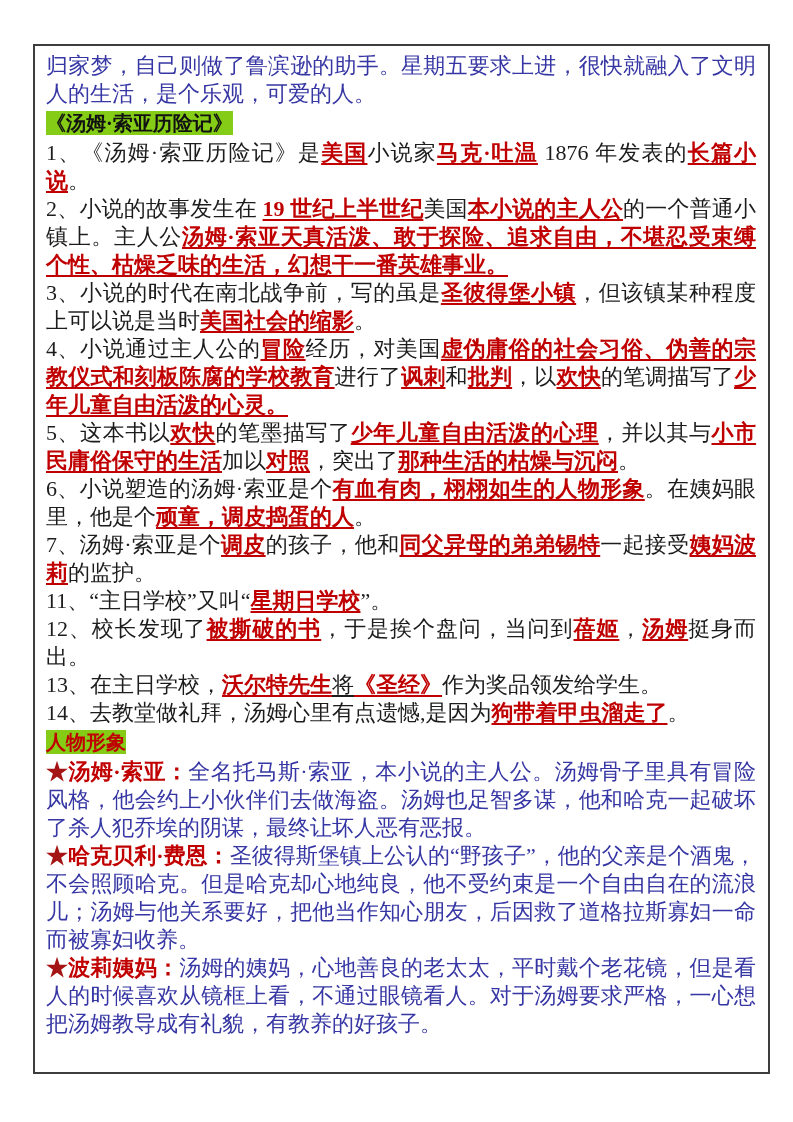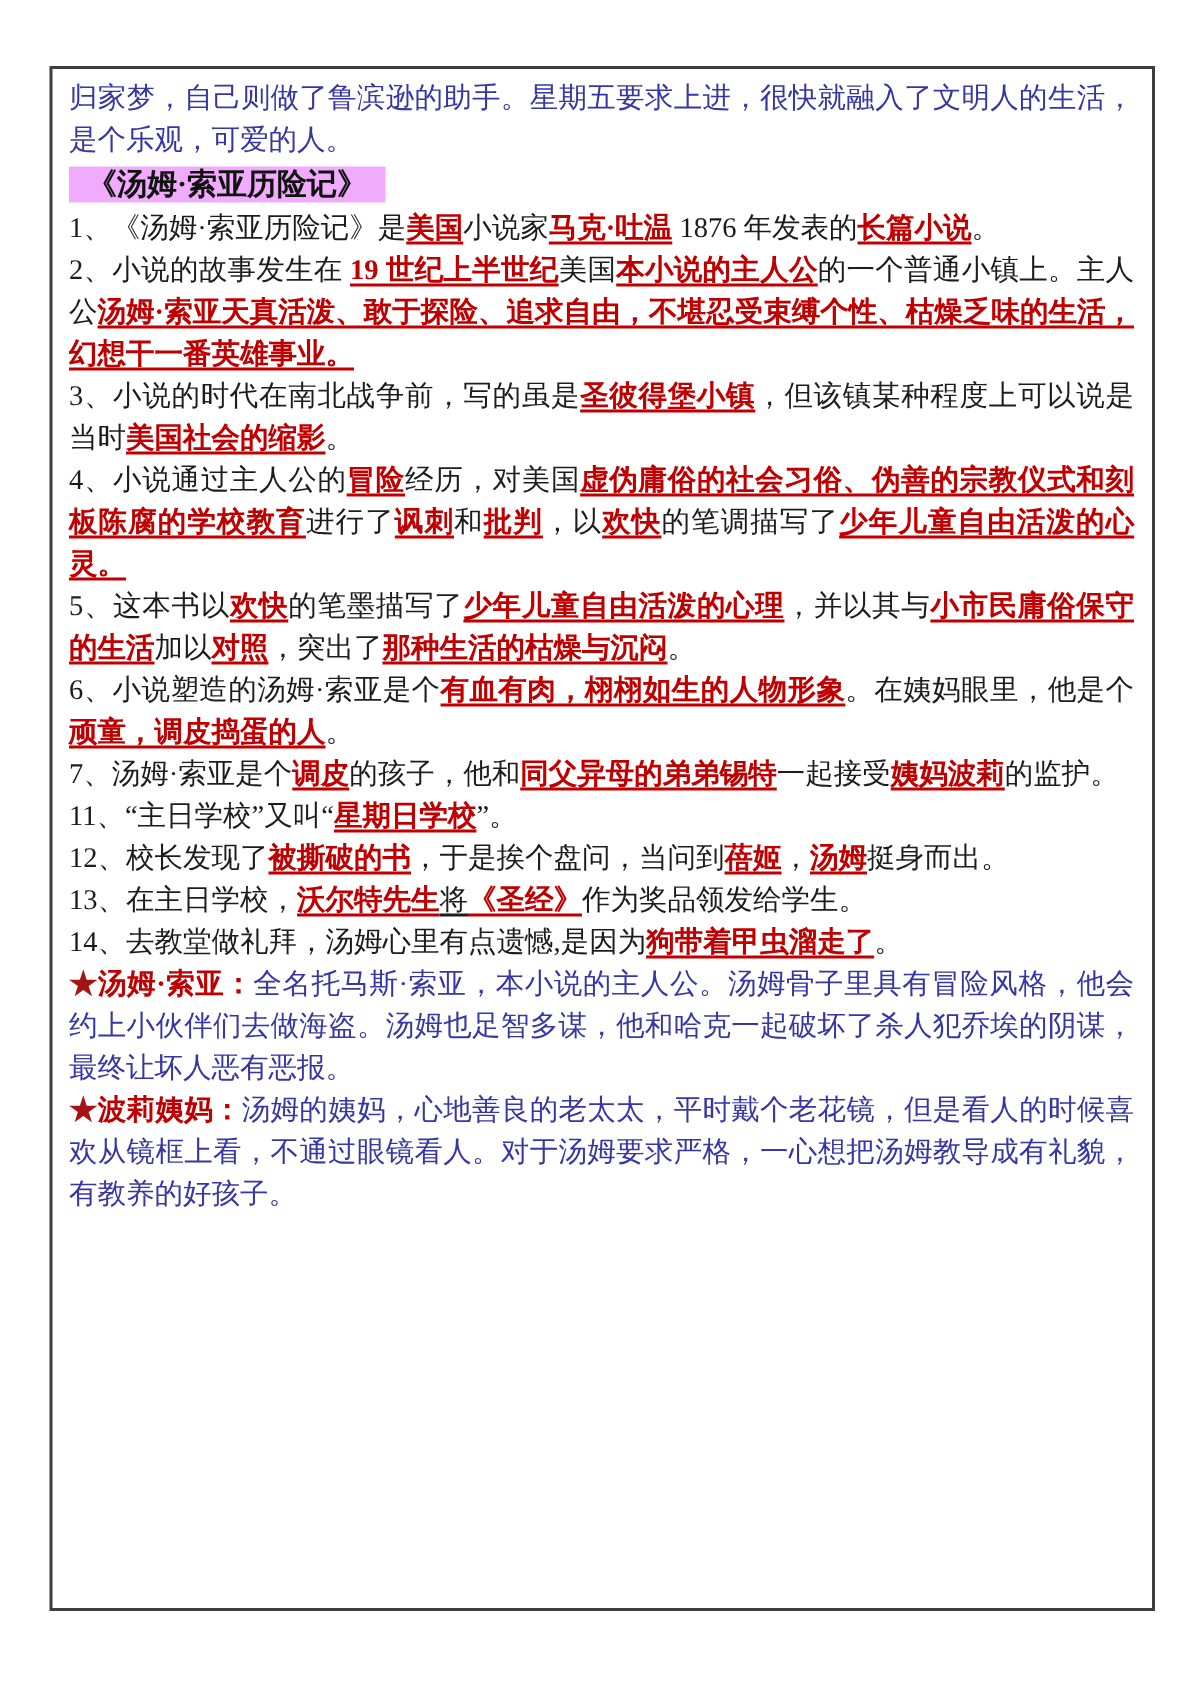--- a/index.html
+++ b/index.html
@@ -14,35 +14,35 @@
     left: 33px; top: 44px;
     width: 737px; height: 1030px;
     border: 2px solid #3d3d3d;
     box-sizing: border-box;
     padding: 6px 12px 0 11px;
     overflow: hidden;
     background: #ffffff;
   }
   .para {
     margin: 0;
-    font-size: 19px;
+    font-size: 22px;
     line-height: 28px;
     text-align: justify;
     color: #1c1c1c;
   }
   .heading {
     margin: 0;
     font-size: 20px;
     line-height: 31px;
     font-weight: bold;
     text-align: left;
   }
   .h-black { color: #111111; }
   .h-red { color: #c00000; }
-  .hl { background: #f0abfc; padding: 1px 12px; }
+  .hl { background: #84cc16; padding: 1px 0; }
   .seg-p  { color: #1c1c1c; }
   .seg-r  {
     color: #c00000; font-weight: bold;
     text-decoration: underline;
     text-decoration-thickness: 1.5px;
     text-underline-offset: 3px;
   }
   .seg-pu {
     color: #1c1c1c;
     text-decoration: underline;
@@ -68,18 +68,20 @@
       <p class="para"><span class="seg-p">4、小说通过主人公的</span><span class="seg-r">冒险</span><span class="seg-p">经历，对美国</span><span class="seg-r">虚伪庸俗的社会习俗、伪善的宗教仪式和刻板陈腐的学校教育</span><span class="seg-p">进行了</span><span class="seg-r">讽刺</span><span class="seg-p">和</span><span class="seg-r">批判</span><span class="seg-p">，以</span><span class="seg-r">欢快</span><span class="seg-p">的笔调描写了</span><span class="seg-r">少年儿童自由活泼的心灵。</span></p>
       <p class="para"><span class="seg-p">5、这本书以</span><span class="seg-r">欢快</span><span class="seg-p">的笔墨描写了</span><span class="seg-r">少年儿童自由活泼的心理</span><span class="seg-p">，并以其与</span><span class="seg-r">小市民庸俗保守的生活</span><span class="seg-p">加以</span><span class="seg-r">对照</span><span class="seg-p">，突出了</span><span class="seg-r">那种生活的枯燥与沉闷</span><span class="seg-p">。</span></p>
       <p class="para"><span class="seg-p">6、小说塑造的汤姆·索亚是个</span><span class="seg-r">有血有肉，栩栩如生的人物形象</span><span class="seg-p">。在姨妈眼里，他是个</span><span class="seg-r">顽童，调皮捣蛋的人</span><span class="seg-p">。</span></p>
       <p class="para"><span class="seg-p">7、汤姆·索亚是个</span><span class="seg-r">调皮</span><span class="seg-p">的孩子，他和</span><span class="seg-r">同父异母的弟弟锡特</span><span class="seg-p">一起接受</span><span class="seg-r">姨妈波莉</span><span class="seg-p">的监护。</span></p>
       <p class="para"><span class="seg-p">11、“主日学校”又叫“</span><span class="seg-r">星期日学校</span><span class="seg-p">”。</span></p>
       <p class="para"><span class="seg-p">12、校长发现了</span><span class="seg-r">被撕破的书</span><span class="seg-p">，于是挨个盘问，当问到</span><span class="seg-r">蓓姬</span><span class="seg-p">，</span><span class="seg-r">汤姆</span><span class="seg-p">挺身而出。</span></p>
       <p class="para"><span class="seg-p">13、在主日学校，</span><span class="seg-r">沃尔特先生</span><span class="seg-pu">将</span><span class="seg-r">《圣经》</span><span class="seg-p">作为奖品领发给学生。</span></p>
       <p class="para"><span class="seg-p">14、去教堂做礼拜，汤姆心里有点遗憾,是因为</span><span class="seg-r">狗带着甲虫溜走了</span><span class="seg-p">。</span></p>
     </div>
 
+  <p class="heading h-red"><span class="hl">人物形象</span></p>
 
   <div>
       <p class="para"><span class="seg-star">★</span><span class="seg-name">汤姆·索亚：</span><span class="seg-blue">全名托马斯·索亚，本小说的主人公。汤姆骨子里具有冒险风格，他会约上小伙伴们去做海盗。汤姆也足智多谋，他和哈克一起破坏了杀人犯乔埃的阴谋，最终让坏人恶有恶报。</span></p>
+      <p class="para"><span class="seg-star">★</span><span class="seg-name">哈克贝利·费恩：</span><span class="seg-blue">圣彼得斯堡镇上公认的“野孩子”，他的父亲是个酒鬼，不会照顾哈克。但是哈克却心地纯良，他不受约束是一个自由自在的流浪儿；汤姆与他关系要好，把他当作知心朋友，后因救了道格拉斯寡妇一命而被寡妇收养。</span></p>
       <p class="para"><span class="seg-star">★</span><span class="seg-name">波莉姨妈：</span><span class="seg-blue">汤姆的姨妈，心地善良的老太太，平时戴个老花镜，但是看人的时候喜欢从镜框上看，不通过眼镜看人。对于汤姆要求严格，一心想把汤姆教导成有礼貌，有教养的好孩子。</span></p>
     </div>
 </div>
 
 </body></html>

